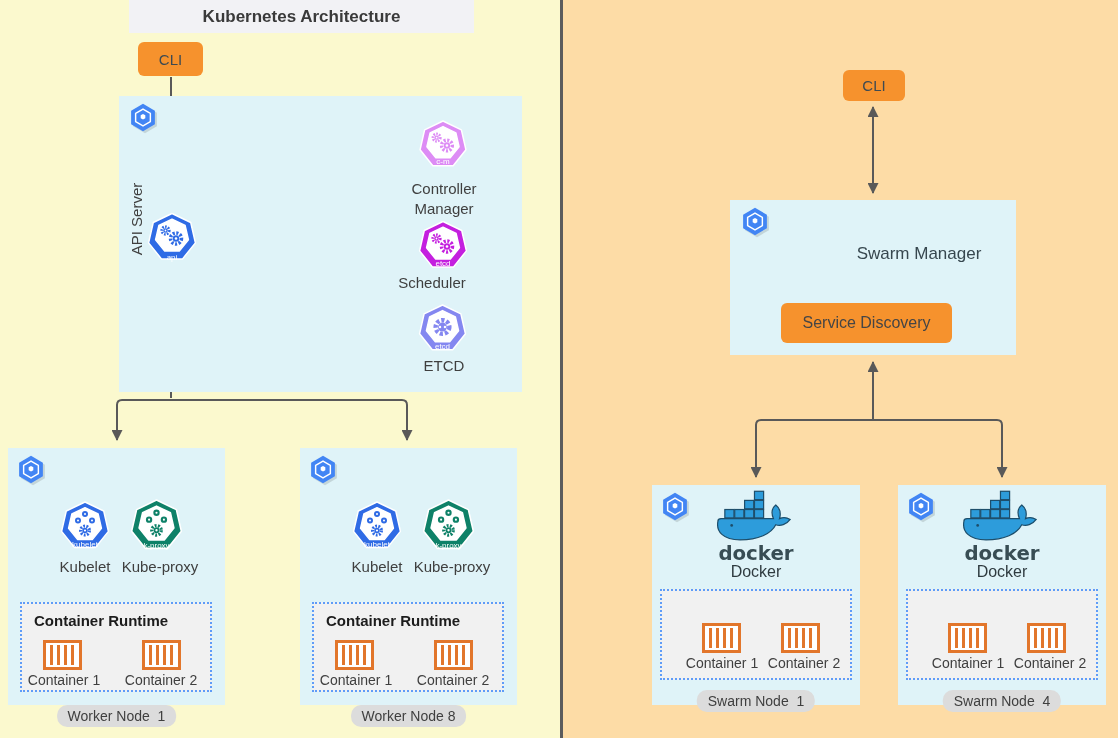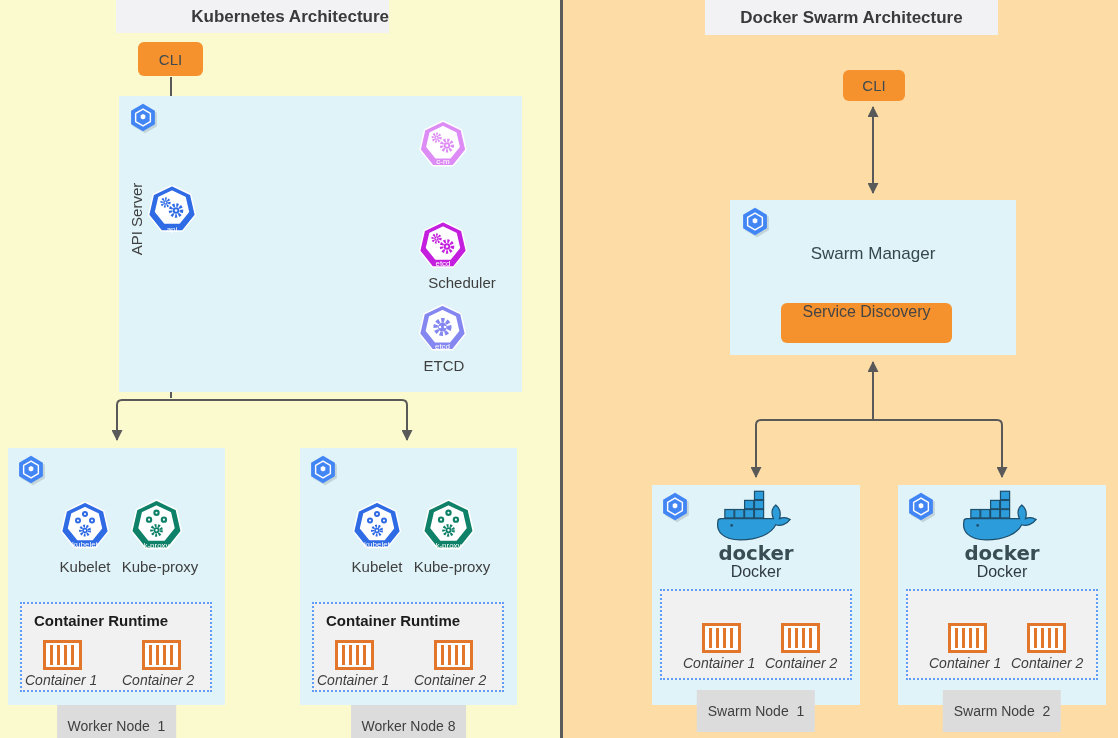--- a/index.html
+++ b/index.html
@@ -37,31 +37,31 @@
   .hepta.kproxy{left:122px;top:50px;width:53px;height:55px;}
   .klabel{position:absolute;top:110px;width:80px;text-align:center;font-size:15px;color:#3F3F3F;}
   .klabel.k1{left:37px;}.klabel.k2{left:112px;}
 
   .runtime{position:absolute;left:12px;top:154px;width:188px;height:86px;background:#F1F1F1;
            border:2px dotted #5E9CF8;}
   .rt-title{position:absolute;left:12px;top:8px;font-weight:bold;font-size:15px;color:#1C1C1C;}
   .cbox{position:absolute;width:39px;height:30px;border:3px solid #E2762B;background:#fff;box-sizing:border-box;}
   .cbox .stripes{position:absolute;left:4px;right:4px;top:2px;bottom:2px;
                  background:repeating-linear-gradient(90deg,#E2762B 0 3px,#fff 3px 7px);}
-  .clabel{position:absolute;width:78px;font-size:14px;color:#3F3F3F;font-style:italic;}
+  .clabel{position:absolute;width:78px;text-align:center;font-size:14px;color:#3F3F3F;}
 
   .node-tag{position:absolute;left:50%;transform:translateX(-50%);background:#DCDCDC;
-            border-radius:0;padding:13px 11px;font-size:14px;color:#3F3F3F;white-space:pre;}
+            border-radius:10px;padding:3px 11px;font-size:14px;color:#3F3F3F;white-space:pre;}
   .wnode .node-tag{top:257px;}
   .snode .node-tag{top:205px;}
 
   .smgr{position:absolute;left:730px;top:200px;width:286px;height:155px;background:#DFF3F8;}
-  .smgr-title{position:absolute;top:44px;left:0;width:100%;text-align:center;font-size:17px;color:#37474F;}
+  .smgr-title{position:absolute;top:44px;left:0;width:100%;text-align:center;font-size:17px;color:#37474F;padding-left:46px;}
   .sd-btn{position:absolute;left:51px;top:103px;width:171px;height:40px;background:#F6922D;border-radius:6px;
-          display:flex;justify-content:center;font-size:16px;color:#454545;}
+          display:flex;align-items:center;justify-content:center;font-size:16px;color:#454545;}
 
   .snode{position:absolute;top:485px;width:208px;height:220px;background:#DFF3F8;}
   .docker-logo{position:absolute;left:48px;top:4px;width:112px;height:76px;}
   .docker-label{position:absolute;top:78px;left:0;width:100%;text-align:center;font-size:16px;color:#2F3B40;}
   .sruntime{position:absolute;left:8px;top:104px;width:188px;height:87px;background:#F1F1F1;
             border:2px dotted #5E9CF8;}
   .wordmark{font-family:"DejaVu Sans",sans-serif;font-weight:bold;font-size:26px;fill:#384D54;text-anchor:middle;}
 
   #arrows{position:absolute;left:0;top:0;pointer-events:none;}
   #arrows path{stroke:#595959;stroke-width:2;fill:none;}
@@ -148,59 +148,60 @@
     <path d="M171,398 L171,257" marker-end="url(#ah)"></path>
     <path d="M171,400 L122,400 Q117,400 117,405 L117,440" marker-end="url(#ah)"></path>
     <path d="M171,400 L402,400 Q407,400 407,405 L407,440" marker-end="url(#ah)"></path>
     <path d="M873,150 L873,107" marker-end="url(#ah)"></path>
     <path d="M873,150 L873,193" marker-end="url(#ah)"></path>
     <path d="M873,420 L873,362" marker-end="url(#ah)"></path>
     <path d="M873,420 L761,420 Q756,420 756,425 L756,477" marker-end="url(#ah)"></path>
     <path d="M873,420 L997,420 Q1002,420 1002,425 L1002,477" marker-end="url(#ah)"></path>
   </svg>
 
-  <div class="title-box" style="left:116px;width:273px;justify-content:flex-end;">
+  <div class="title-box" style="left:129px;width:345px;">
     <span>Kubernetes Architecture</span>
   </div>
 
   <div class="cli" style="left:138px;top:42px;width:65px;height:34px;">
     <span>CLI</span>
   </div>
 
   <div class="cpbox"></div>
 
   <div class="hexnode" style="left: 128px; top: 103px; color: rgb(66, 133, 244);">
     <svg viewBox="0 0 100 100">
         <use href="#hexnode-sym"></use>
       </svg>
   </div>
 
   <div class="api-rot">API Server</div>
 
-  <div class="hepta" style="left: 147px; top: 182px; width: 50px; height: 55px; color: rgb(47, 107, 229);">
+  <div class="hepta" style="left: 147px; top: 210px; width: 50px; height: 55px; color: rgb(47, 107, 229);">
     <svg viewBox="0 0 100 100">
         <use href="#hepta-gears"></use>
       </svg>
     <span class="badge">api</span>
   </div>
 
   <div class="hepta" style="left: 418px; top: 120px; width: 50px; height: 49px; color: rgb(221, 140, 245);">
     <svg viewBox="0 0 100 100">
         <use href="#hepta-gears"></use>
       </svg>
     <span class="badge">c-m</span>
   </div>
+  <div class="cp-label" style="left:398px;top:179px;">Controller Manager</div>
 
   <div class="hepta" style="left: 418px; top: 220px; width: 50px; height: 51px; color: rgb(196, 31, 223);">
     <svg viewBox="0 0 100 100">
         <use href="#hepta-gears"></use>
       </svg>
     <span class="badge">etcd</span>
   </div>
-  <div class="cp-label" style="left:416px;top:273px;">Scheduler</div>
+  <div class="cp-label" style="left:386px;top:273px;">Scheduler</div>
 
   <div class="hepta" style="left: 418px; top: 303px; width: 49px; height: 51px; color: rgb(132, 135, 240);">
     <svg viewBox="0 0 100 100">
         <use href="#hepta-etcd"></use>
       </svg>
     <span class="badge">etcd</span>
   </div>
   <div class="cp-label" style="left:398px;top:356px;">ETCD</div>
 
   <div class="wnode" style="left:8px;">
@@ -264,23 +265,20 @@
         </div>
       <div class="cbox" style="left:120px;top:36px;">
           <div class="stripes"></div>
         </div>
       <div class="clabel" style="left:3px;top:68px;">Container 1</div>
       <div class="clabel" style="left:100px;top:68px;">Container 2</div>
     </div>
     <div class="node-tag">Worker Node 8</div>
   </div>
 
-  <div class="title-box" style="left:705px;width:293px;height:35px;">
-    <span>Docker Swarm Architecture</span>
-  </div>
 
   <div class="cli" style="left:843px;top:70px;width:62px;height:31px;">
     <span>CLI</span>
   </div>
 
   <div class="smgr">
     <div class="hexnode" style="left: 10px; top: 7px; color: rgb(66, 133, 244);">
       <svg viewBox="0 0 100 100">
           <use href="#hexnode-sym"></use>
         </svg>
@@ -329,16 +327,16 @@
     <div class="sruntime">
       <div class="cbox" style="left:40px;top:32px;">
           <div class="stripes"></div>
         </div>
       <div class="cbox" style="left:119px;top:32px;">
           <div class="stripes"></div>
         </div>
       <div class="clabel" style="left:21px;top:64px;">Container 1</div>
       <div class="clabel" style="left:103px;top:64px;">Container 2</div>
     </div>
-    <div class="node-tag">Swarm Node  2</div>
+    <div class="node-tag">Swarm Node  4</div>
   </div>
 
 </div>
 
 </body></html>

